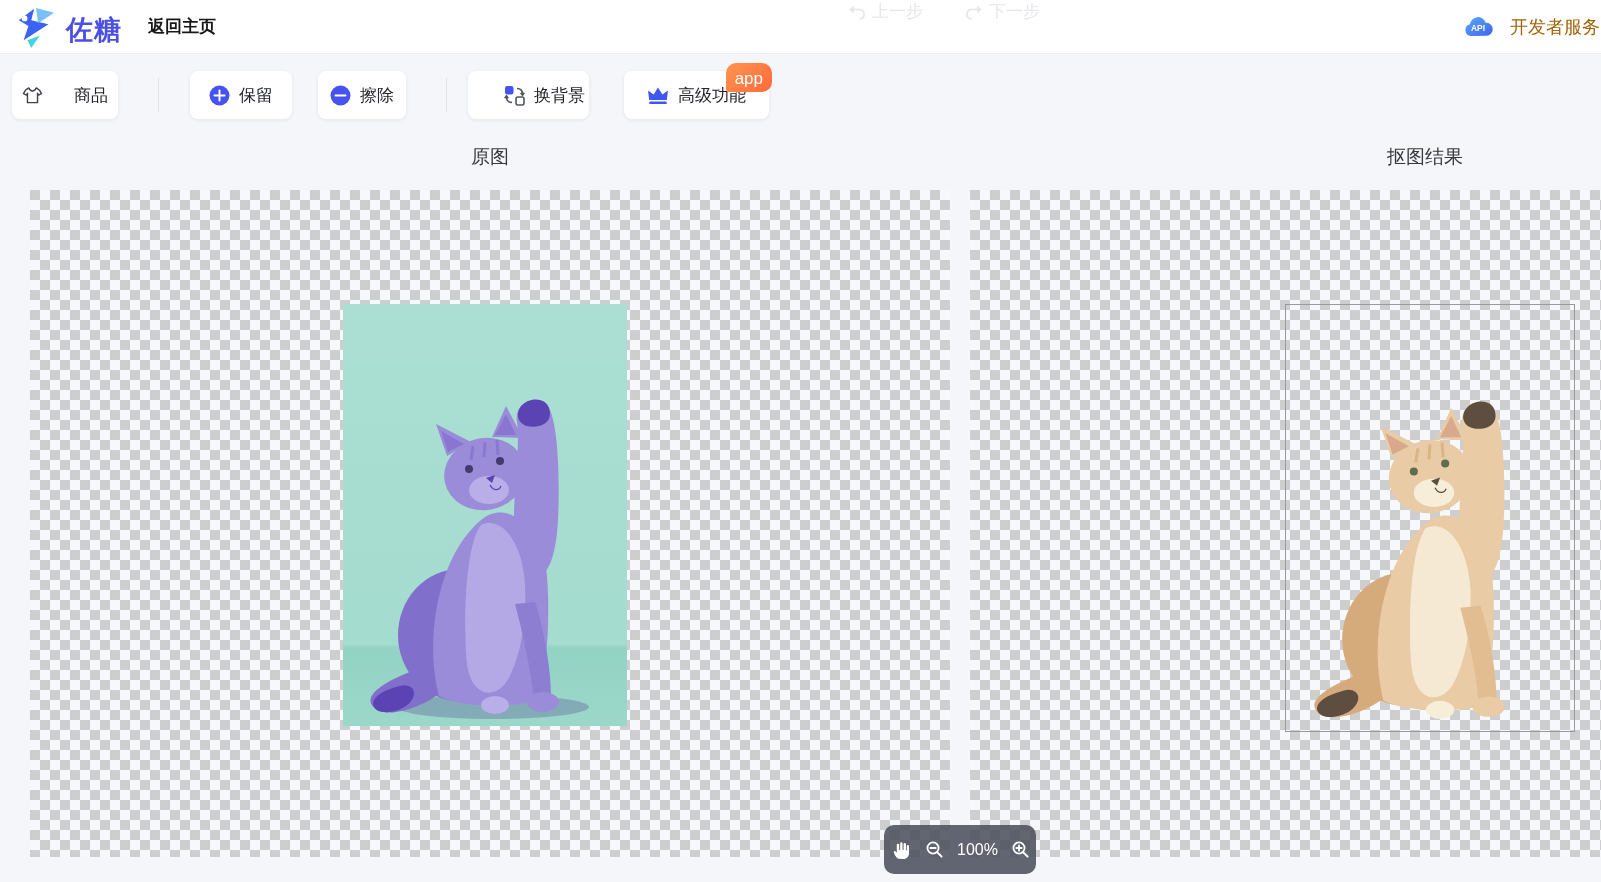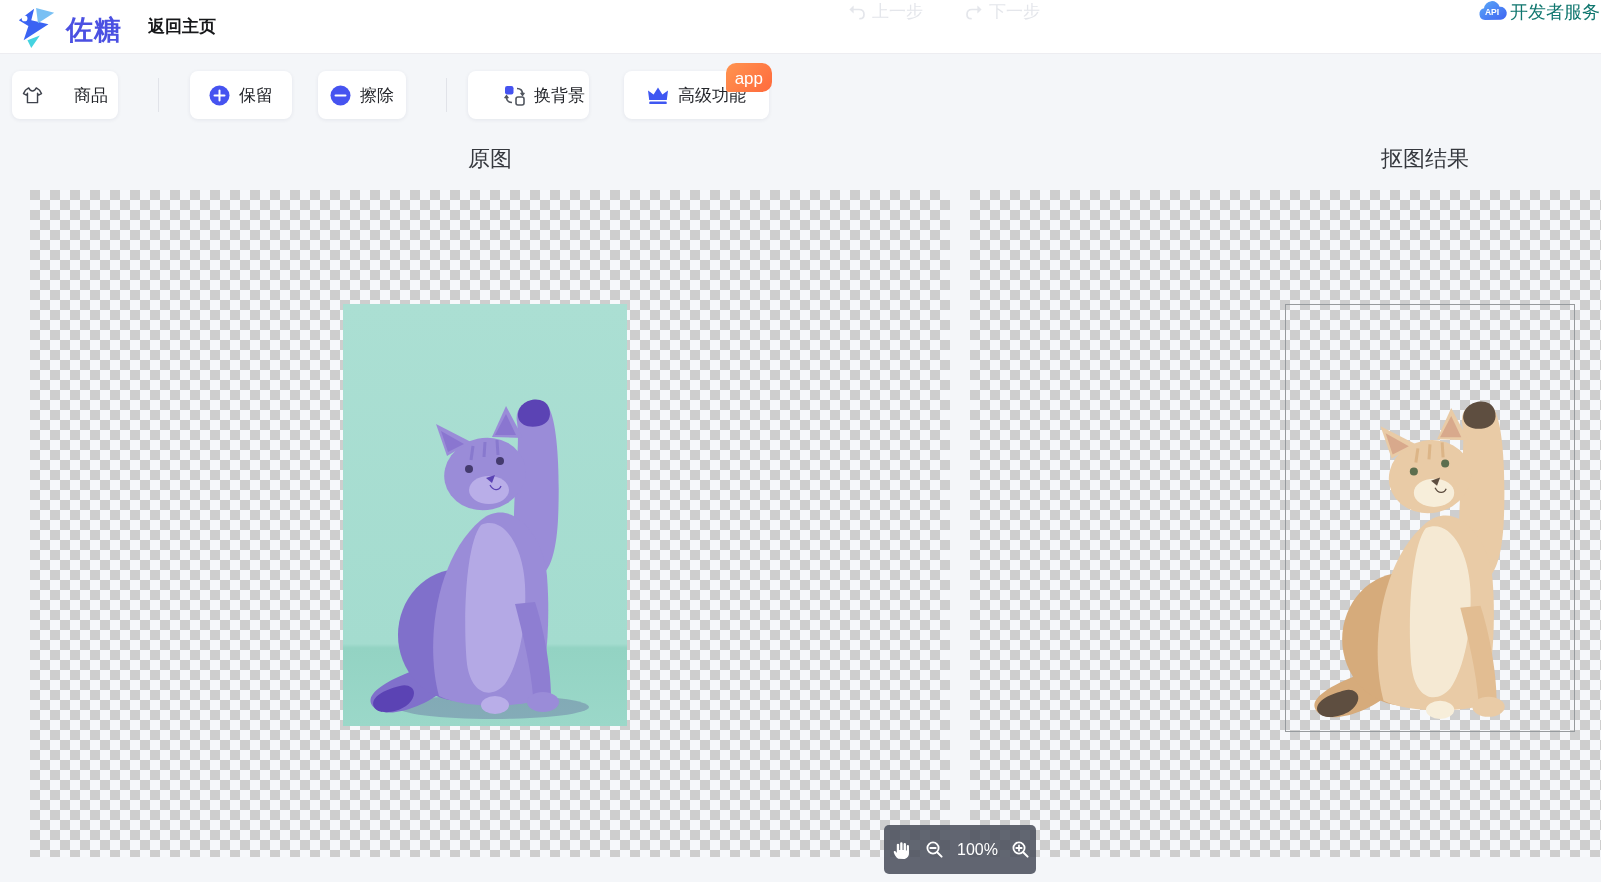--- a/index.html
+++ b/index.html
@@ -9,34 +9,34 @@
   
   .header { position:absolute; left:0; top:0; width:1601px; height:54px; background:#fff;
             border-bottom:1px solid #ededf1; display:flex; align-items:center; z-index:30; }
   .logo-group { display:flex; align-items:flex-end; margin-left:16px; }
   .logo-mark { width:42px; height:42px; }
   .logo-text { font-size:27px; font-weight:bold; color:#4b50e2; margin-left:8px; letter-spacing:1px; }
   .back-home { margin-left:26px; font-size:17px; font-weight:bold; color:#17181a; cursor:pointer;font-family:Liberation Mono, monospace; }
   .history-group { position:absolute; left:848px; top:0; height:54px; display:flex; align-items:flex-start; gap:42px;
                    color:#e4e6eb; }
   .hist-btn { display:flex; align-items:center; gap:6px; font-size:17px; }
-  .dev-group { position:absolute; right:0; top:0; height:54px; display:flex; gap:2px;
-               font-size:18px; color:#0f766e; white-space:nowrap; cursor:pointer; padding-right:1px; }
+  .dev-group { position:absolute; right:0; top:0; height:54px; display:flex; align-items:center; gap:16px;
+               font-size:18px; color:#a16207; white-space:nowrap; cursor:pointer; padding-right:1px; }
 
   
   .toolbar { position:absolute; left:0; top:71px; width:1601px; height:48px; z-index:20; }
   .tb-btn { position:absolute; top:0; height:48px; background:#fff; border-radius:8px;
             box-shadow:0 1px 4px rgba(20,30,70,0.07); display:flex; align-items:center; justify-content:center;
             gap:9px; font-size:17px; color:#24262b; font-weight:500; cursor:pointer; }
   .tb-divider { position:absolute; top:7px; width:1px; height:34px; background:#e1e3e9; }
   .badge-app { position:absolute; top:-8px; right:-3px; background:linear-gradient(135deg,#ff9450,#ff6a3c);
                color:#fff; font-size:17px; line-height:1; padding:7px 9px 5px; border-radius:10px 10px 10px 3px; }
 
   
-  .panel-label { position:absolute; top:144px; font-size:22px; color:#35383e; font-weight:500; text-align:center; }
+  .panel-label { position:absolute; top:144px; font-size:19px; color:#35383e; font-weight:500; text-align:center; }
   .label-left  { left:30px;  width:920px; }
   .label-right { left:970px; width:910px; }
 
   
   .checker { background-image:conic-gradient(#f6f8fb 25%, #cecece 0 50%, #f6f8fb 0 75%, #cecece 0);
              background-size:20px 20px; }
   .panel { position:absolute; top:190px; width:920px; height:667px; }
   .panel-left  { left:30px; }
   .panel-right { left:970px; }
 
@@ -44,21 +44,21 @@
                 background:linear-gradient(180deg,#abdfd3 0%, #a4dccf 80.5%, #93d3c3 81.5%, #9bd8c9 100%); }
   .result-box { position:absolute; left:315px; top:114px; width:290px; height:428px; border:1px solid #979b9e; }
   .cat-svg { position:absolute; left:0; top:0; width:100%; height:100%; }
 
   .cat-purple { --body:#9a8cd8; --body2:#8070cb; --dark:#5b43b4; --light:#b9aee8; --ear:#8a76d0;
                 --leg:#8e7ed2; --eye:#443a6e; --shadow:rgba(74,58,140,0.28); }
   .cat-natural { --body:#e9cba6; --body2:#d6ab7b; --dark:#5e4e40; --light:#f7eeda; --ear:#d8a98c;
                  --leg:#e2bd92; --eye:#5c6e4e; --shadow:transparent; }
 
   
-  .zoom-bar { position:absolute; left:884px; top:825px; width:152px; height:49px; border-radius:5px;
+  .zoom-bar { position:absolute; left:884px; top:825px; width:152px; height:49px; border-radius:10px;
               background:rgba(76,81,93,0.88); display:flex; align-items:center; justify-content:center;
               gap:13px; z-index:40; }
   .zoom-level { color:#fff; font-size:16px; }
   .zb-btn { display:flex; align-items:center; cursor:pointer; }
 </style>
 </head>
 <body>
 
 <svg width="0" height="0" style="position:absolute" aria-hidden="true">
   <defs>

